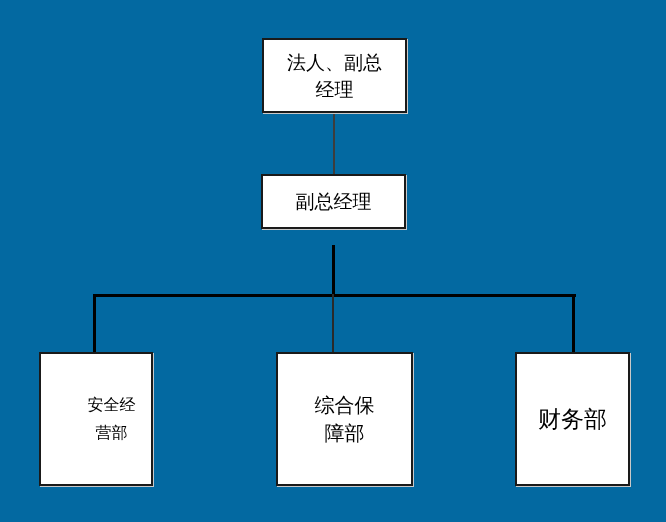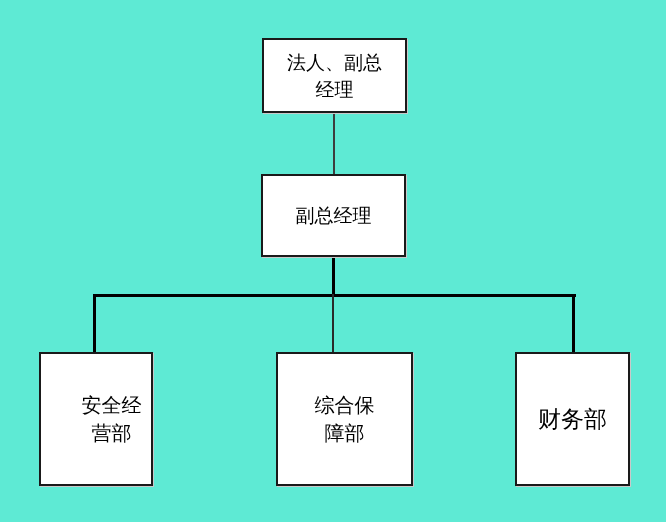--- a/index.html
+++ b/index.html
@@ -5,21 +5,21 @@
   html, body {
     margin: 0;
     padding: 0;
     background: #ffffff;
     font-family: "Liberation Sans", "DejaVu Sans", sans-serif;
   }
   #stage {
     position: relative;
     width: 666px;
     height: 522px;
-    background: #5eead4;
+    background: #0369a1;
     overflow: hidden;
   }
   .org-box {
     position: absolute;
     box-sizing: border-box;
     background: #ffffff;
     border: 2px solid #1a1a1a;
     box-shadow: 1px 1px 0 #c9c9c9;
     display: flex;
     flex-direction: column;
@@ -28,22 +28,22 @@
     text-align: center;
     color: #000000;
     font-size: 19px;
     line-height: 27px;
     z-index: 2;
   }
   .org-box .line { display: block; white-space: nowrap; }
 
   
   #node-legal-deputy-gm { left: 262px; top: 38px;  width: 145px; height: 75px; }
-  #node-deputy-gm       { left: 261px; top: 174px; width: 145px; height: 83px; }
-  #node-safety          { left: 39px;  top: 352px; width: 114px; height: 134px; font-size: 20px; line-height: 28px; padding-left: 31px; }
+  #node-deputy-gm       { left: 261px; top: 174px; width: 145px; height: 55px; }
+  #node-safety          { left: 39px;  top: 352px; width: 114px; height: 134px; font-size: 16px; line-height: 28px; padding-left: 31px; }
   #node-support         { left: 276px; top: 352px; width: 137px; height: 134px; font-size: 20px; line-height: 28px; }
   #node-finance         { left: 515px; top: 352px; width: 115px; height: 134px; font-size: 23px; line-height: 28px; }
 
   
   .conn { position: absolute; background: #000000; z-index: 1; }
   #conn-top-mid   { left: 333px; top: 113px; width: 2px;  height: 61px; background: #3d3d3d; }
   #conn-mid-down  { left: 332px; top: 245px; width: 3px;  height: 50px; }
   #conn-hline     { left: 93px;  top: 294px; width: 483px; height: 3px; }
   #conn-drop-left { left: 93px;  top: 294px; width: 3px;  height: 58px; }
   #conn-drop-mid  { left: 332px; top: 294px; width: 2px;  height: 58px; background: #2a2a2a; }

